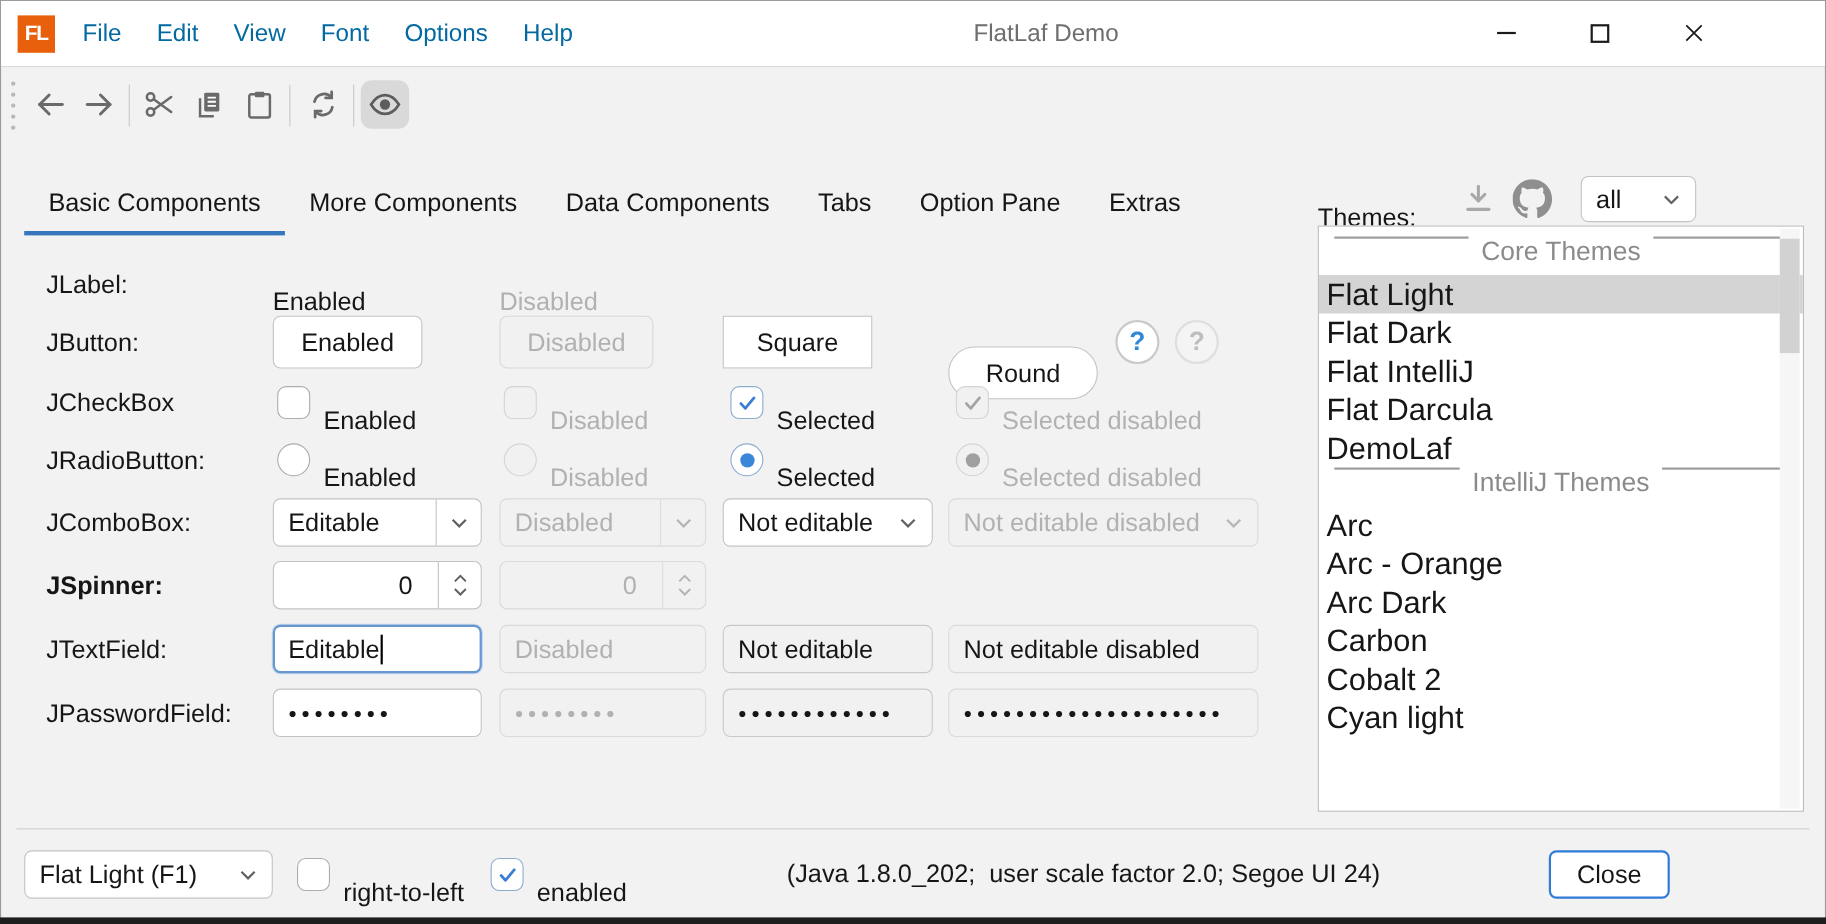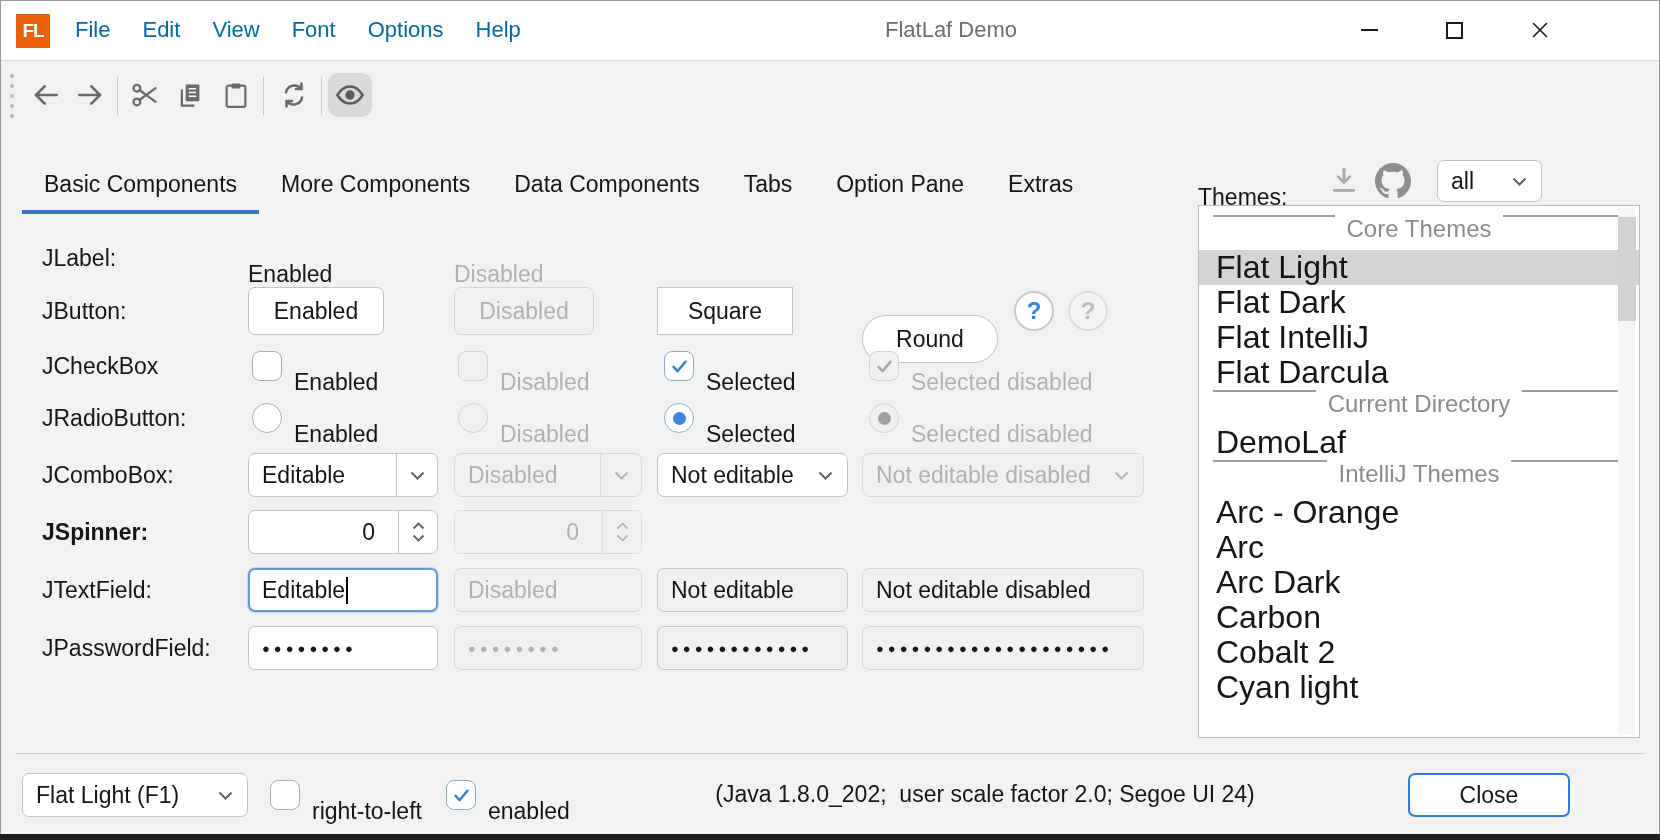--- a/index.html
+++ b/index.html
@@ -72,30 +72,30 @@
   .spinval{flex:1;text-align:right;padding-right:12px;}
   .spincol{position:absolute;right:0;top:0;bottom:0;width:38px;display:flex;flex-direction:column;align-items:center;
     justify-content:center;gap:4px;border-left:1px solid #c3c3c3;}
   .fld.dis .spincol{border-left-color:#dcdcdc;}
   .pwd{font-size:13px;letter-spacing:4px;}
   .caret{display:inline-block;width:2px;height:27px;background:#000;margin-left:1px;vertical-align:middle;}
 
   
   .themes-list{position:absolute;left:1198px;top:205px;width:442px;height:533px;background:#fff;
     border:1px solid #bdbdbd;box-sizing:border-box;overflow:hidden;padding-top:9px;}
-  .theme-item{height:35px;display:flex;align-items:center;padding-left:17px;font-size:32px;color:#161616;}
+  .theme-item{height:35px;display:flex;align-items:center;padding-left:7px;font-size:28px;color:#161616;}
   .theme-item.selected{background:#d4d4d4;}
   .theme-sep{height:35px;display:flex;align-items:flex-start;gap:12px;padding:0 14px;color:#8b8b8b;font-size:24px;}
   .theme-sep .line{flex:1;height:2px;background:#9d9d9d;}
   .sb-track{position:absolute;right:3px;top:2px;bottom:2px;width:18px;background:#f6f6f6;}
   .sb-thumb{position:absolute;right:3px;top:11px;width:18px;height:104px;background:#d2d2d2;}
 
   
   .bsep{position:absolute;left:15px;right:15px;top:753px;height:1px;background:#cfcfcf;}
-  .close-btn{position:absolute;left:1408px;top:773px;width:162px;height:44px;background:#fff;border:2px solid #2e7bd8;
+  .close-btn{position:absolute;left:1408px;top:773px;width:110px;height:44px;background:#fff;border:2px solid #2e7bd8;
     border-radius:7px;display:flex;align-items:center;justify-content:center;font-size:23px;box-sizing:border-box;}
   .status{position:absolute;left:985px;top:781px;transform:translateX(-50%);font-size:23px;white-space:pre;color:#161616;}
   .darkbar{position:absolute;left:0;right:0;bottom:0;height:6px;background:#1e1e1e;}
 </style>
 </head>
 <body>
 
 <div class="screen">
 
   <div class="titlebar">
@@ -340,33 +340,28 @@
   <div class="themes-list">
     <div class="theme-sep">
         <span class="line"></span>
         <span>Core Themes</span>
         <span class="line"></span>
       </div>
     <div class="theme-item selected">Flat Light</div>
     <div class="theme-item">Flat Dark</div>
     <div class="theme-item">Flat IntelliJ</div>
     <div class="theme-item">Flat Darcula</div>
-    <div class="theme-sep">
-        <span class="line"></span>
-        <span>Current Directory</span>
-        <span class="line"></span>
-      </div>
     <div class="theme-item">DemoLaf</div>
     <div class="theme-sep">
         <span class="line"></span>
         <span>IntelliJ Themes</span>
         <span class="line"></span>
       </div>
+    <div class="theme-item">Arc</div>
     <div class="theme-item">Arc - Orange</div>
-    <div class="theme-item">Arc</div>
     <div class="theme-item">Arc Dark</div>
     <div class="theme-item">Carbon</div>
     <div class="theme-item">Cobalt 2</div>
     <div class="theme-item">Cyan light</div>
     <div class="sb-track"></div>
     <div class="sb-thumb"></div>
   </div>
 
   <div class="bsep"></div>
   <div class="fld combo" style="left:22px;top:773px;width:226px;">

